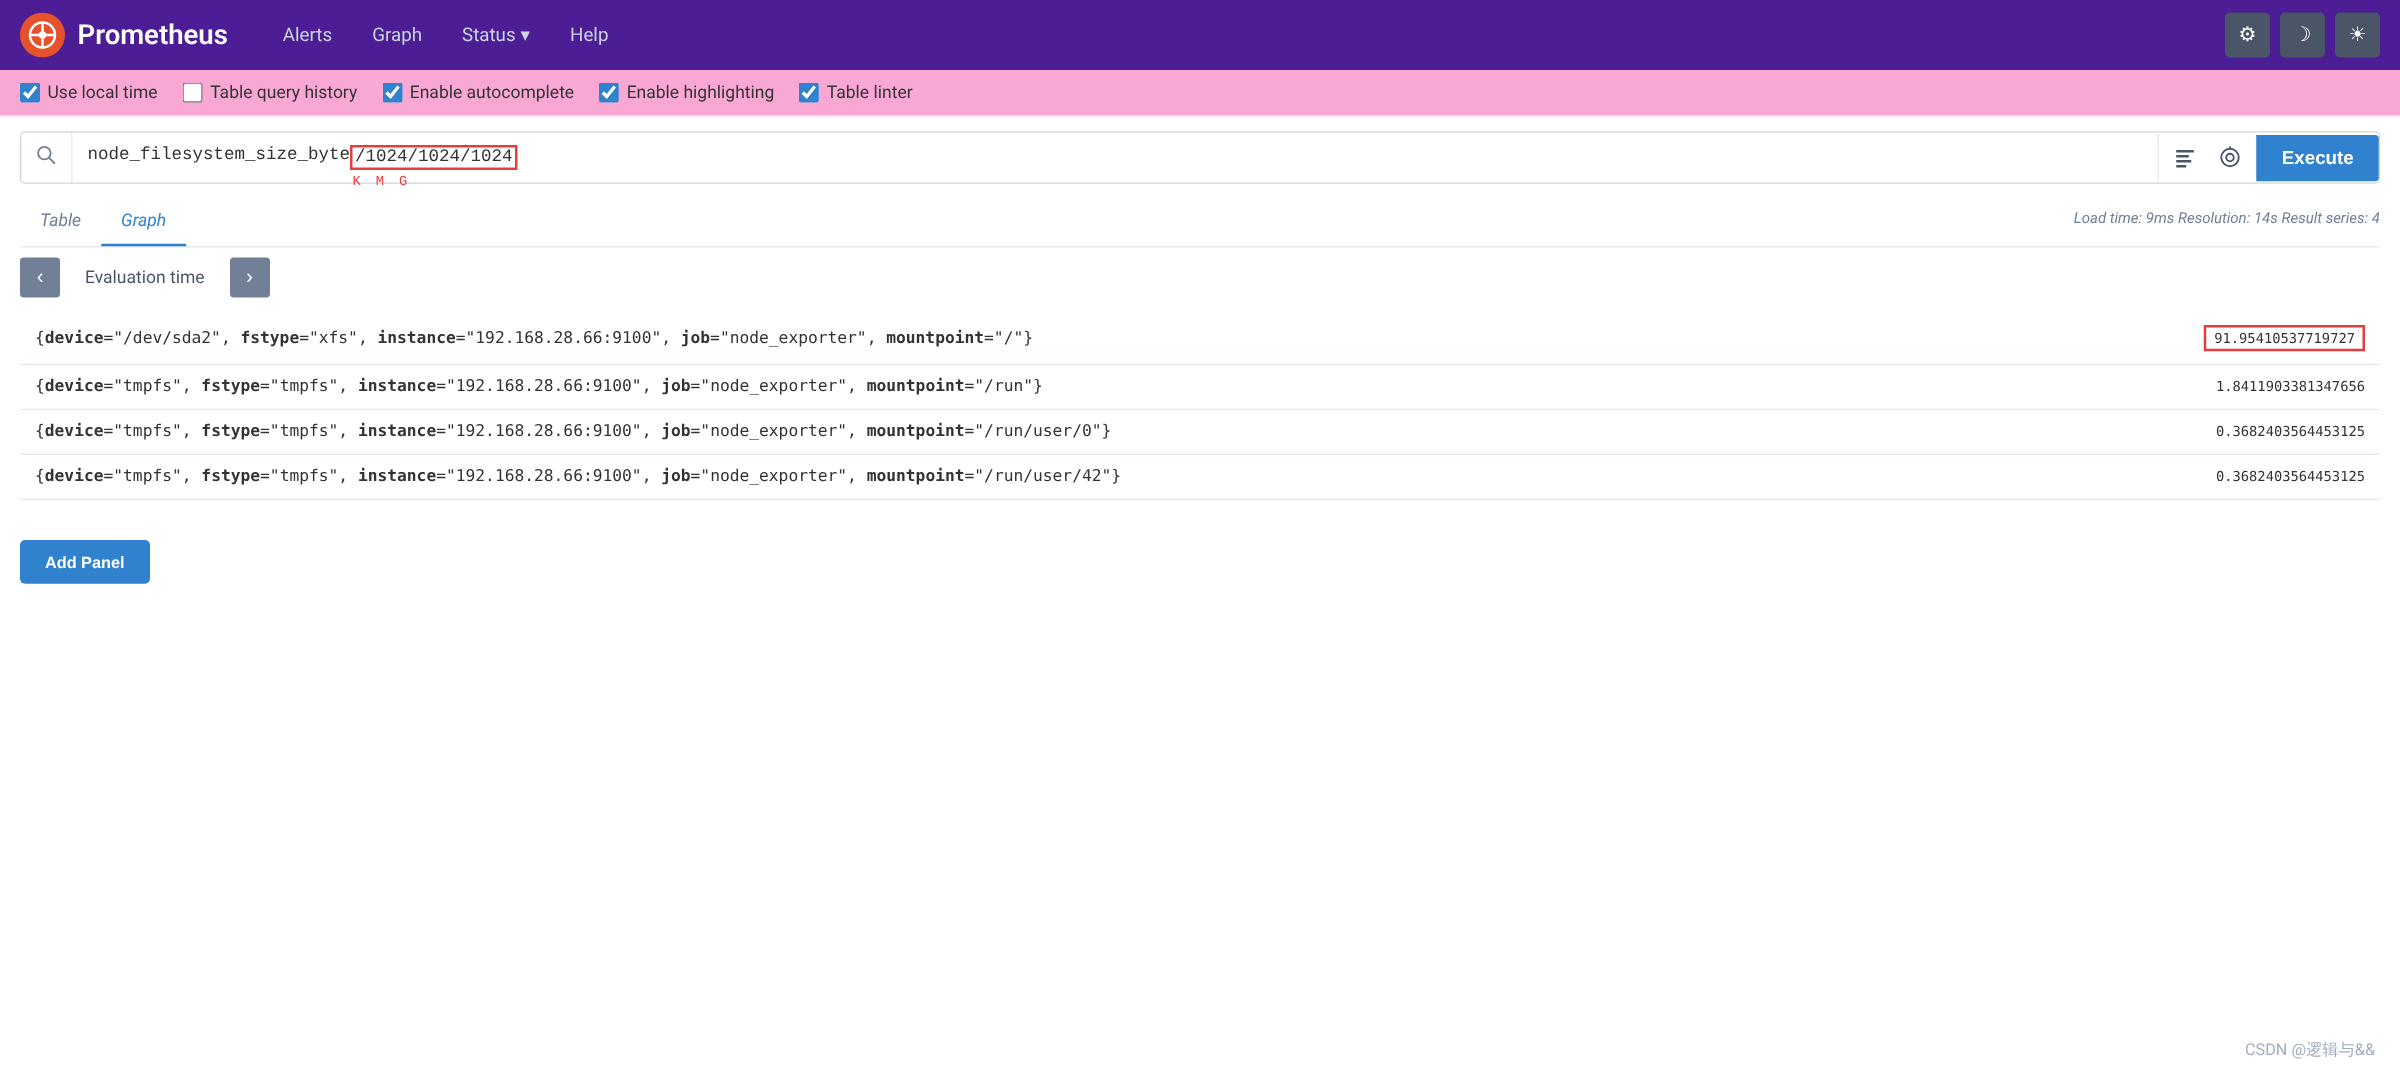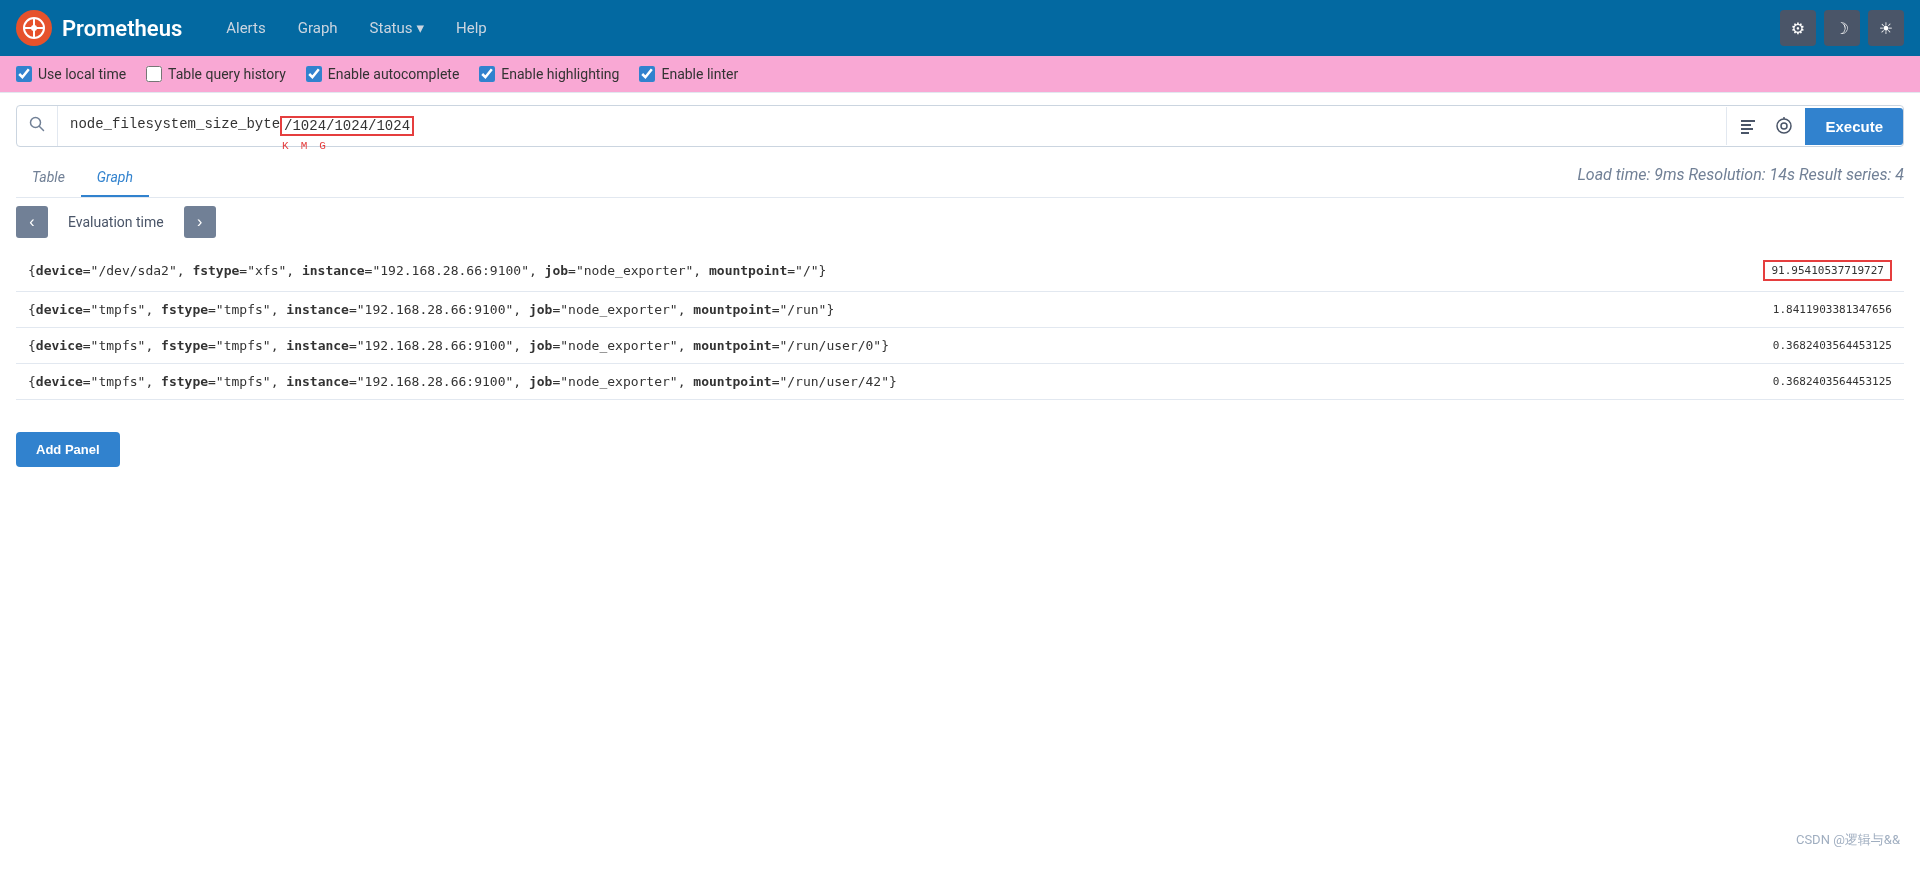--- a/index.html
+++ b/index.html
@@ -1,20 +1,20 @@
 <!DOCTYPE html>
 <html><head>
   <meta charset="utf-8">
   <style>
     * { box-sizing: border-box; margin: 0; padding: 0; }
     body { font-family: -apple-system, BlinkMacSystemFont, 'Segoe UI', Roboto, sans-serif; font-size: 14px; background: #fff; color: #333; }
 
     
     .navbar {
-      background: #0369a1;
+      background: #4c1d95;
       display: flex;
       align-items: center;
       padding: 0 16px;
       height: 56px;
       gap: 24px;
     }
     .navbar-brand {
       display: flex;
       align-items: center;
       gap: 10px;
@@ -198,21 +198,21 @@
       font-size: 14px;
       color: #718096;
       border-bottom: 2px solid transparent;
     }
     .panel-tab.active {
       color: #3182ce;
       border-bottom: 2px solid #3182ce;
     }
     .panel-meta {
       margin-left: auto;
-      font-size: 16px;
+      font-size: 12px;
       color: #718096;
       padding-bottom: 8px;
     }
 
     
     .eval-row {
       display: flex;
       align-items: center;
       gap: 8px;
       margin-bottom: 12px;
@@ -339,21 +339,21 @@
   <label class="checkbox-label">
     <input type="checkbox" checked="" style="">
     <span>Enable autocomplete</span>
   </label>
   <label class="checkbox-label">
     <input type="checkbox" checked="" style="">
     <span>Enable highlighting</span>
   </label>
   <label class="checkbox-label">
     <input type="checkbox" checked="" style="">
-    <span>Enable linter</span>
+    <span>Table linter</span>
   </label>
 </div>
 
 
 <div class="search-bar">
   <div class="search-icon-wrap">
     <svg width="16" height="16" viewBox="0 0 16 16" fill="none" xmlns="http://www.w3.org/2000/svg">
       <circle cx="6.5" cy="6.5" r="5" stroke="#718096" stroke-width="1.5"></circle>
       <line x1="10.5" y1="10.5" x2="14.5" y2="14.5" stroke="#718096" stroke-width="1.5" stroke-linecap="round"></line>
     </svg>

